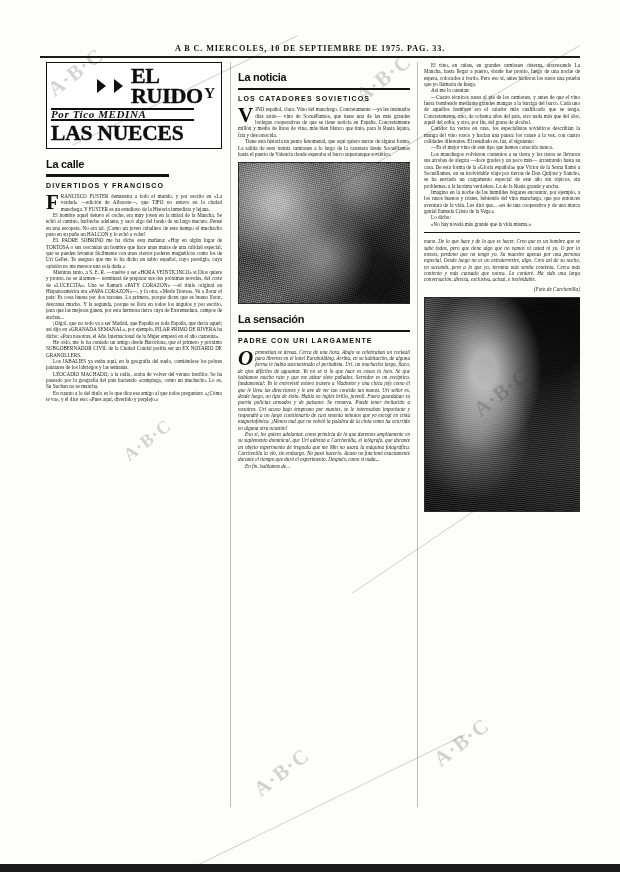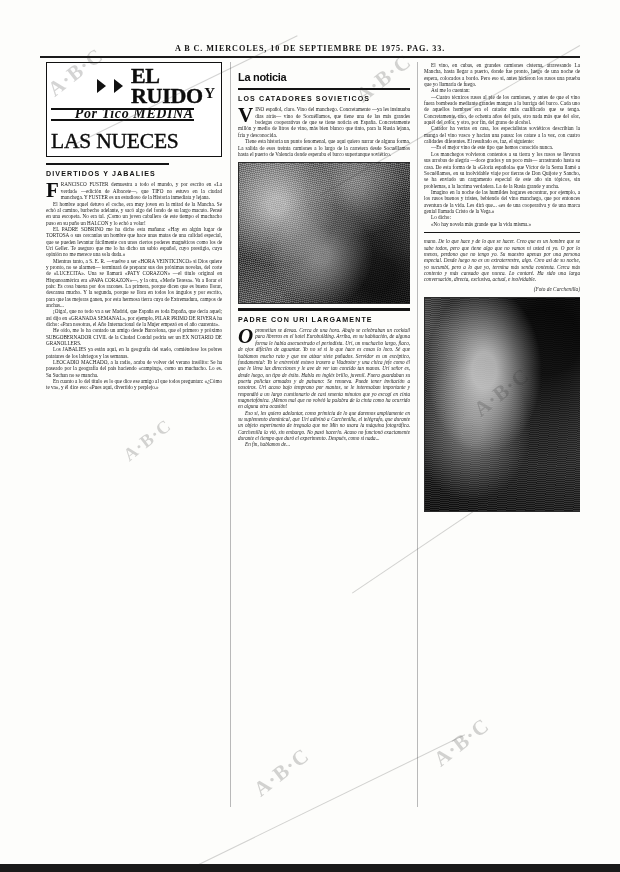--- a/index.html
+++ b/index.html
@@ -104,44 +104,44 @@
   .logo-div {
     height: 1.6px;
     background: #111;
     margin: 2px 0 1px 0;
     width: 86%;
   }
   .logo-by {
     font-family: "Liberation Serif", serif;
     font-style: italic;
     font-weight: bold;
-    font-size: 14px;
+    font-size: 11px;
     letter-spacing: 0.6px;
-    text-align: right;
+    text-align: left;
     width: 86%;
     color: #111;
   }
   .logo-y {
     position: absolute;
     right: 6px;
     top: 27px;
     font-family: "Liberation Serif", serif;
     font-weight: bold;
     font-size: 15px;
     color: #111;
   }
   .logo-nueces {
     font-family: "Liberation Serif", serif;
-    font-weight: normal;
+    font-weight: bold;
     font-size: 21.5px;
     letter-spacing: -0.2px;
     line-height: 22px;
     color: #0d0d0d;
     -webkit-text-stroke: 0.4px #0d0d0d;
-    margin-top: 9px;
+    margin-top: 1px;
   }
 
   
   .sec-head {
     font-family: "Liberation Sans", sans-serif;
     font-weight: bold;
     font-size: 11px;
     letter-spacing: -0.3px;
     color: #101010;
     margin: 7px 0 0 0;
@@ -279,22 +279,23 @@
         <span class="tri"></span>
         <span class="logo-ruido">EL RUIDO</span>
       </div>
       <div class="logo-div"></div>
       <div class="logo-by">Por Tico MEDINA</div>
       <div class="logo-div"></div>
       <div class="logo-y">Y</div>
       <div class="logo-nueces">LAS NUECES</div>
     </div>
 
+    <div class="sec-head">La calle</div>
     <div class="sec-rule"></div>
-    <div class="sub-head">DIVERTIDOS Y JABALIES</div>
+    <div class="sub-head">DIVERTIDOS Y FRANCISCO</div>
 
     <p class="body dropcap">FRANCISCO FUSTER demuestra a todo el mundo, y por escrito en «La verdad» —edición de Albacete—, que TIFO no estuvo en la ciudad manchega. Y FUSTER es un estudioso de la Historia inmediata y lejana.</p>
     <p class="body">El hombre aquel detuvo el coche, era muy joven en la mitad de la Mancha. Se echó al camino, barbecho adelante, y sacó algo del fondo de su largo macuto. Pensé en una escopeta. No era tal. ¡Como un joven caballero de este tiempo el muchacho puso en su puño un HALCON y lo echó a volar!</p>
     <p class="body">EL PADRE SOBRINO me ha dicho esta mañana: «Hay en algún lugar de TORTOSA o sus cercanías un hombre que hace unas matas de una calidad especial, que se pueden levantar fácilmente con unos ciertos poderes magnéticos como los de Uri Geller. Te aseguro que me lo ha dicho un sabio español, cuyo prestigio, cuya opinión no me merece una sola duda.»</p>
     <p class="body">Mientras tanto, a S. E. R. —vuelve a ser «HORA VEINTICINCO» si Dios quiere y pronto, no se alarmen— terminará de preparar sus dos próximas novelas, del corte de «LUCECITA». Una se llamará «PATY CORAZON» —el título original en Hispanoamérica era «PAPA CORAZON»—, y la otra, «Merle Teresa». Va a llorar el país: Es cosa buena por dos razones. La primera, porque dicen que es bueno llorar, descansa mucho. Y la segunda, porque se llora en todos los ángulos y por escrito, para que las mejoras ganen, por esta hermosa tierra cuya de Extremadura, campos de anchas...</p>
     <p class="body">¡Oiga!, que no todo va a ser Madrid, que España es toda España, que decía aquel; así dijo en «GRANADA SEMANAL», por ejemplo, PILAR PRIMO DE RIVERA ha dicho: «Para nosotras, el Año Internacional de la Mujer empezó en el año cuarenta».</p>
     <p class="body">He oído, me lo ha contado un amigo desde Barcelona, que el primero y próximo SUBGOBERNADOR CIVIL de la Ciudad Condal podría ser un EX NOTARIO DE GRANOLLERS.</p>
     <p class="body">Los JABALIES ya están aquí, en la geografía del suelo, comiéndose los pobres patatares de los labriegos y las semanas.</p>
     <p class="body">LEOCADIO MACHADO, a la radio, acaba de volver del verano insólito: Se ha paseado por la geografía del país haciendo «camping», como un muchacho. Lo es. Su Suchan no se mancha.</p>
     <p class="body">En cuanto a lo del título es lo que dice ese amigo al que todos preguntan: «¿Cómo te va», y él dice eso: «Pues aquí, divertido y perplejo.»</p>
@@ -306,20 +307,21 @@
     <div class="sec-rule full"></div>
     <div class="sub-head">LOS CATADORES SOVIETICOS</div>
 
     <p class="body dropcap">VINO español, claro. Vino del manchego. Concretamente —ya les insinuaba días atrás— vino de Socuéllamos, que tiene una de las más grandes bodegas cooperativas de que se tiene noticia en España. Concretamente millón y medio de litros de vino, más bien blanco que tinto, para la Rusia lejana, fría y desconocida.</p>
     <p class="body">Tiene esta historia un punto fenomenal, que aquí quiero narrar de alguna forma. La salida de esos treinta camiones a lo largo de la carretera desde Socuéllamos hasta el puerto de Valencia donde esperaba el barco supertanque soviético.</p>
 
     <div class="photo p1">
       <div class="photo-noise"></div>
     </div>
 
+    <div class="sec-head">La sensación</div>
     <div class="sec-rule full"></div>
     <div class="sub-head">PADRE CON URI LARGAMENTE</div>
 
     <p class="body ital dropcap">O prometían se devaa. Cerca de una hora. Abajo se celebraban un cocktail para libreros en el hotel Eurobuilding. Arriba, en su habitación, de alguna forma le había asecuestrado el periodista. Uri, un muchacho largo, flaco, de ojos difíciles de aguantar. Yo no sé si lo que hace es cosas lo loco. Sé que habíamos mucho rato y que me atizar siete puñados. Servidor es un escéptico, fundamental: Yo le entrevisté estuvo trasero a Viadrotor y una chica jefe como él que le lleva las direcciones y le ave de ver tan concido tan manos. Uri señor es, desde luego, un tipo de éxito. Habla en inglés brillo, juvenil. Fuera guardaban su puerta policías armados y de paisano: Se renueva. Puede tener invitación a nosotros. Uri acaso bajo temprano por mantos, se le interesaban importante y respondió a un largo cuestionario de casi sesenta minutos que yo escogí en cinta magnetofónica. ¡Menos mal que no volvió la palabra de la cinta como ha ocurrido en alguna otra ocasión!</p>
     <p class="body ital">Eso sí, les quiero adelantar, como primicia de lo que daremos ampliamente en su suplemento dominical, que Uri adivinó a Carchenilla, el telégrafo, que durante un objeto experimento de treguala que me Min no usara la máquina fotográfica. Carchenilla la vió, sin embargo. No pasó hacerlo. Acaso no funcionó exactamente durante el tiempo que duró el experimento. Después, como si nada...</p>
     <p class="body ital">En fin, hablamos de...</p>
   </div>
 
   <div class="col col-right">
     <p class="body">El vino, en cubas, en grandes camiones cisterna, atravesando La Mancha, hasta llegar a puerto, donde fue pronto, luego de una noche de espera, colocados a bordo. Pero eso sí, antes hicieron los rusos una prueba que yo llamaría de fuego.</p>

